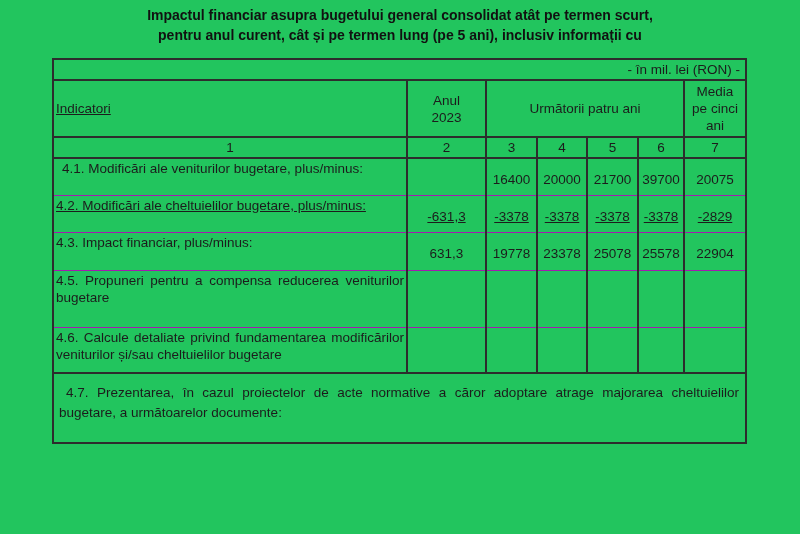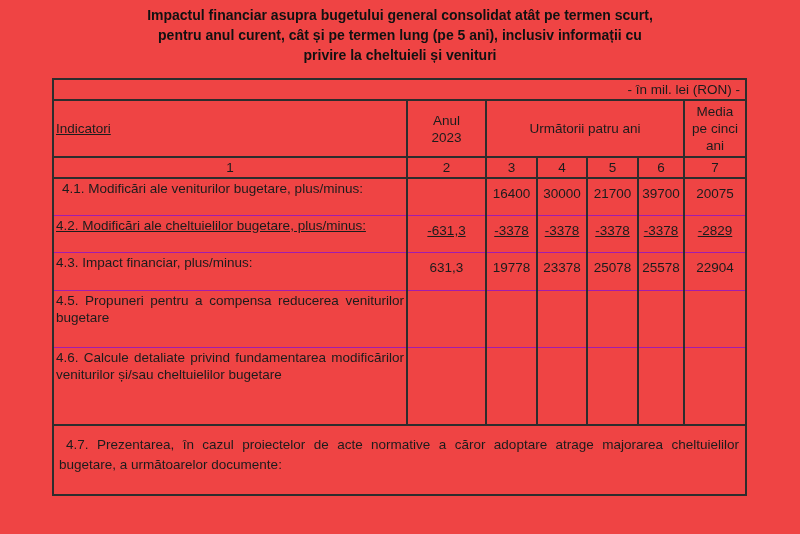--- a/index.html
+++ b/index.html
@@ -1,21 +1,21 @@
 <!DOCTYPE html>
 <html lang="ro"><head>
 <meta charset="utf-8">
 <style>
   * { box-sizing: border-box; }
   html, body { margin: 0; padding: 0; background: #ffffff; }
   .page {
     position: relative;
     width: 800px;
     height: 534px;
-    background: #ef4444;
+    background: #22c55e;
     overflow: hidden;
     font-family: "Liberation Sans", "DejaVu Sans", sans-serif;
     color: #1b1b1b;
   }
   .doc-title {
     padding-top: 5px;
     text-align: center;
     font-weight: bold;
     font-size: 14px;
     line-height: 20px;
@@ -39,47 +39,46 @@
   tr.units-row { height: 21px; margin-left: 48px; }
   tr.units-row td { text-align: right; padding-right: 5px; vertical-align: middle; }
   tr.hdr-row { height: 57px; }
   tr.hdr-row td { vertical-align: middle; text-align: center; }
   tr.hdr-row td.label-col { text-align: left; padding-left: 2px; text-decoration: underline; }
   .pre-lines { white-space: pre-line; }
   tr.nums-row { height: 21px; }
   tr.nums-row td { text-align: center; vertical-align: middle; }
   tr.data-row td { border-top: 1px solid #6e6e6e; border-bottom: 1px solid #a21caf; }
   tr.data-row td.label { text-align: justify; padding: 1px 2px; }
-  tr.data-row td.val { text-align: center; padding-top: 6px; }
+  tr.data-row td.val { text-align: center; padding-top: 12px; }
   tr.r41 { height: 37px; }
   tr.r41 td.label { text-indent: 5px; padding-left: 3px; }
   tr.r42 { height: 37px; text-decoration: underline; }
   tr.r43 { height: 38px; }
   tr.r44 { height: 72px; }
   tr.r45 { height: 57px; }
-  tr.r46 { height: 78px; }
+  tr.r46 { height: 46px; }
   tr.mid td.label { vertical-align: middle; }
   tr.footer-row { height: 70px; }
   tr.footer-row td {
     border: 2px solid #2d2d2d;
     text-align: justify;
     padding: 9px 6px 0 5px;
     text-indent: 7px;
     line-height: 20px;
   }
 </style>
 </head>
 <body>
 
 <div class="page">
 
   <div class="doc-title">
     <div>Impactul financiar asupra bugetului general consolidat atât pe termen scurt,</div>
     <div>pentru anul curent, cât și pe termen lung (pe 5 ani), inclusiv informații cu</div>
-    <div>privire la cheltuieli și venituri</div>
   </div>
 
   <table class="fin-tbl">
     <colgroup>
       <col style="width:354px">
       <col style="width:79px">
       <col style="width:51px">
       <col style="width:50px">
       <col style="width:51px">
       <col style="width:46px">
@@ -108,21 +107,21 @@
       <td>4</td>
       <td>5</td>
       <td>6</td>
       <td>7</td>
     </tr>
 
     <tr class="data-row r41">
       <td class="label">4.1. Modificări ale veniturilor bugetare, plus/minus:</td>
       <td class="val"></td>
       <td class="val">16400</td>
-      <td class="val">30000</td>
+      <td class="val">20000</td>
       <td class="val">21700</td>
       <td class="val">39700</td>
       <td class="val">20075</td>
     </tr>
 
     <tr class="data-row r42">
       <td class="label">4.2. Modificări ale cheltuielilor bugetare, plus/minus:</td>
       <td class="val">-631,3</td>
       <td class="val">-3378</td>
       <td class="val">-3378</td>

